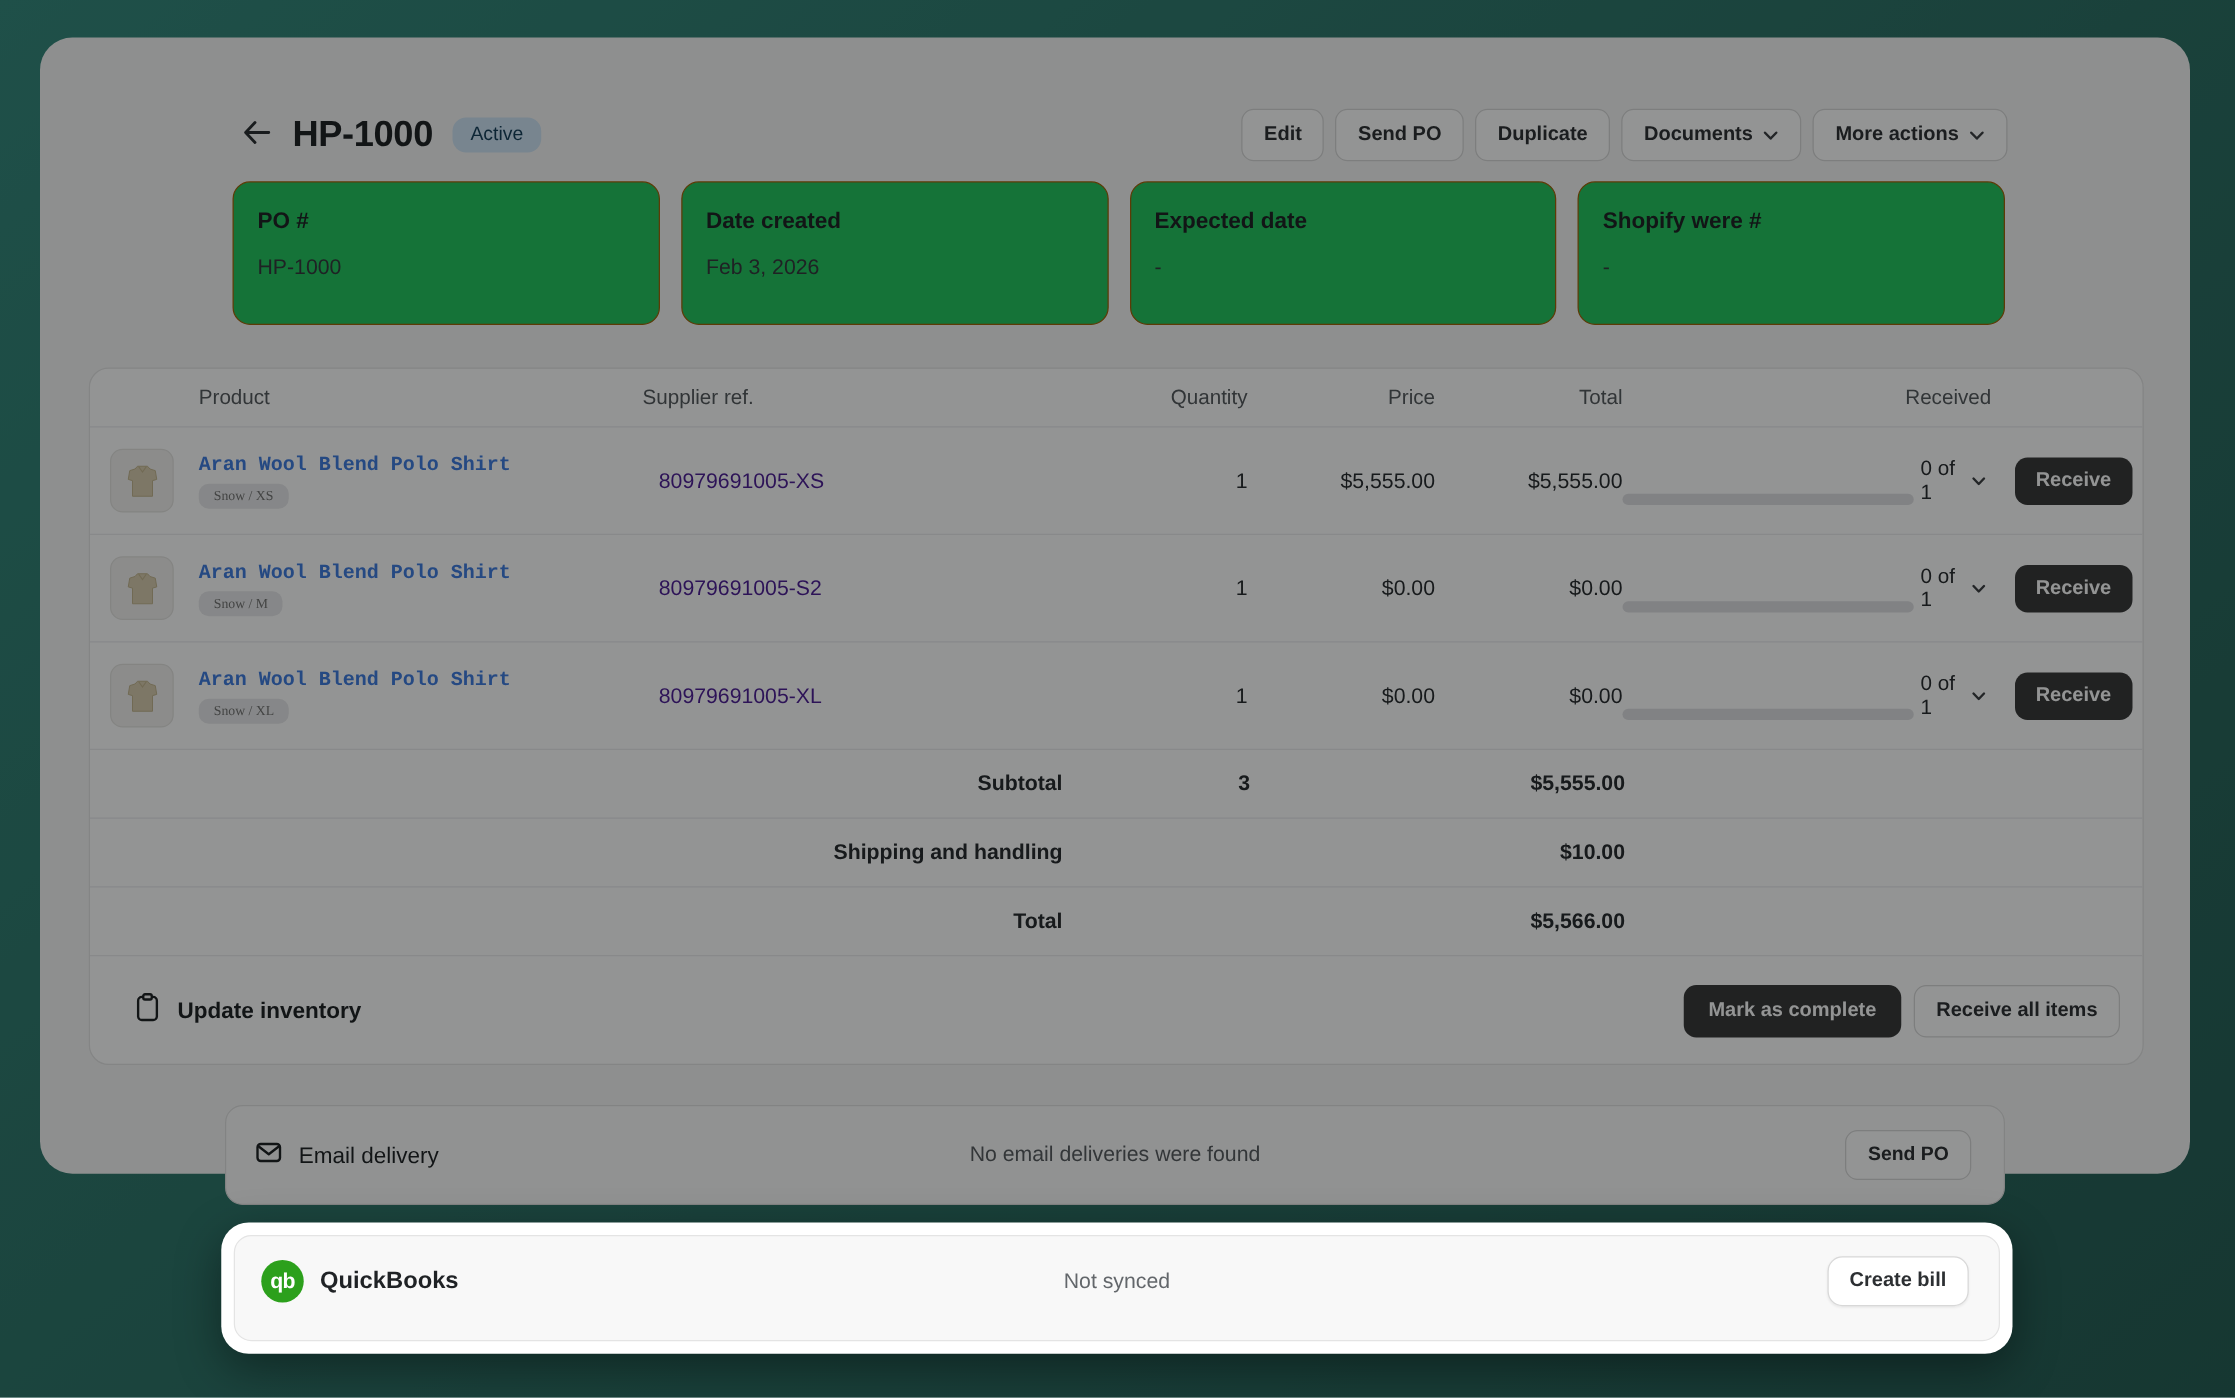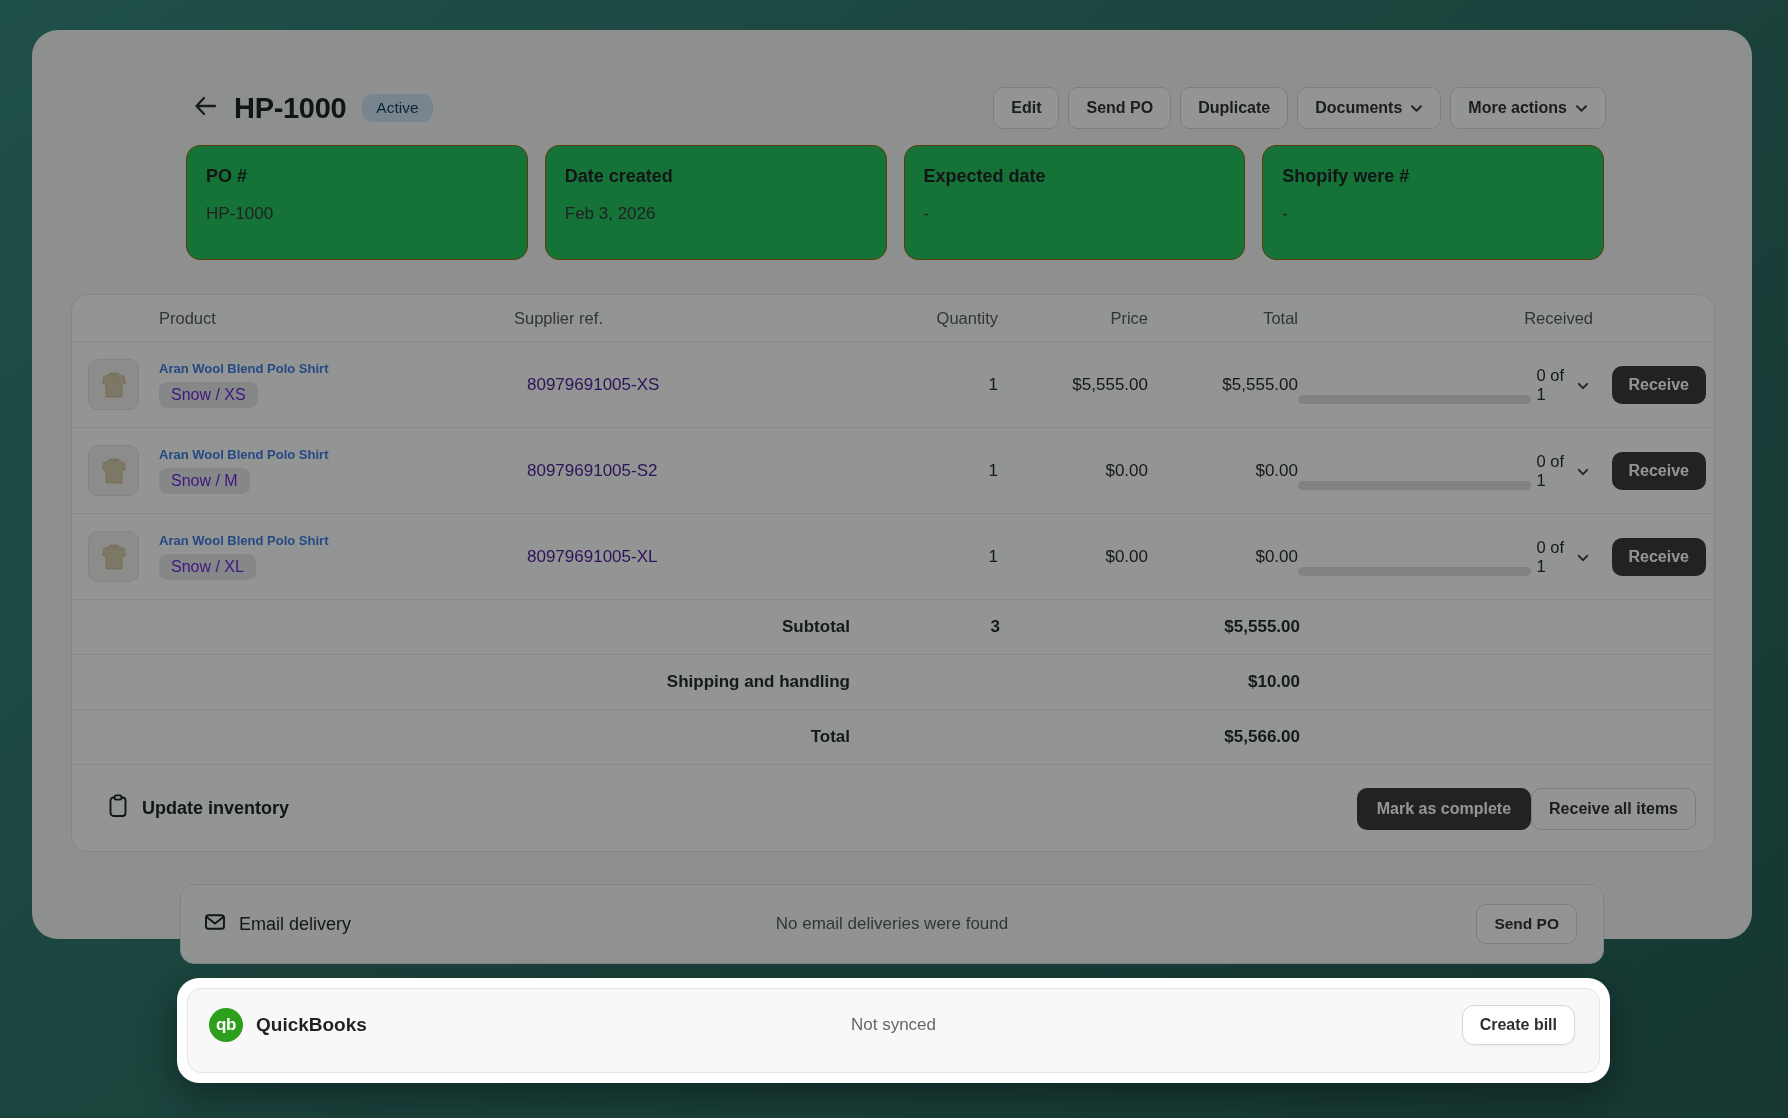--- a/index.html
+++ b/index.html
@@ -64,23 +64,23 @@
   .thead { height:46px; font-size:16.5px; color:#54585c; font-weight:500; }
   .thead .c-product { padding-left:71px; }
   .c-num { text-align:right; }
   .item-row { height:86px; border-top:1px solid #ececee; font-size:17px; }
   .product-cell { display:flex; align-items:center; gap:20px; }
   .thumb {
     width:51px; height:51px; border-radius:10px; background:#f2f1ef;
     border:1px solid #e4e3e0; display:flex; align-items:center; justify-content:center;
   }
   .product-info { display:flex; flex-direction:column; align-items:flex-start; gap:6px; }
-  .product-link { color:#3e7be0; font-size:13px; font-weight:600; text-decoration:none; cursor:pointer; }
+  .product-link { color:#3e7be0; font-size:16px; font-weight:600; text-decoration:none; cursor:pointer;font-family:Liberation Mono, monospace; }
   .variant-pill {
-    background:#e9e9eb; color:#6d28d9; font-size:16px; padding:4px 12px; border-radius:8px;
+    background:#e9e9eb; color:#737373; font-size:11px; padding:4px 12px; border-radius:8px;font-family:Liberation Serif, serif;
   }
   .supplier-ref { font-size:17px; color:#4c1d95;margin-left:13px; }
   .received-cell { display:flex; align-items:flex-end; gap:5px; }
   .progress-track { width:268px; height:9px; border-radius:5px; background:#e0e0e3; }
   .received-select {
     display:flex; align-items:center; gap:7px; font-size:16.5px; color:#26292c;
     padding-right:4px; cursor:pointer;
   }
   .action-cell { display:flex; justify-content:flex-end; }
   .btn-dark {
@@ -97,21 +97,21 @@
   .s-label { text-align:right; font-size:17px; font-weight:700; color:#26292c; }
   .s-qty { text-align:right; font-size:17px; font-weight:700; }
   .s-amount { text-align:right; font-size:17px; font-weight:600; grid-column:4; }
 
   
   .tfoot {
     height:88px; border-top:1px solid #ececee; display:flex; align-items:center;
     padding:0 18px 0 35px;
   }
   .update-inventory { display:flex; align-items:center; gap:13px; font-size:18px; font-weight:700; color:#1d2023; }
-  .tfoot-actions { margin-left:auto; display:flex; }
+  .tfoot-actions { margin-left:auto; display:flex; gap:10px; }
   .btn-dark.lg { height:42px; padding:0 20px; }
   .btn.lg { height:42px; }
 
   
   .email-card {
     position:absolute; left:148px; top:854px; width:1424px; height:80px;
     background:#fcfcfc; border:1px solid #e1e1e1; border-radius:14px;
     display:flex; align-items:center; padding:0 26px 0 22px;
   }
   .email-title { display:flex; align-items:center; gap:12px; font-size:18px; font-weight:400; color:#1d2023; }

